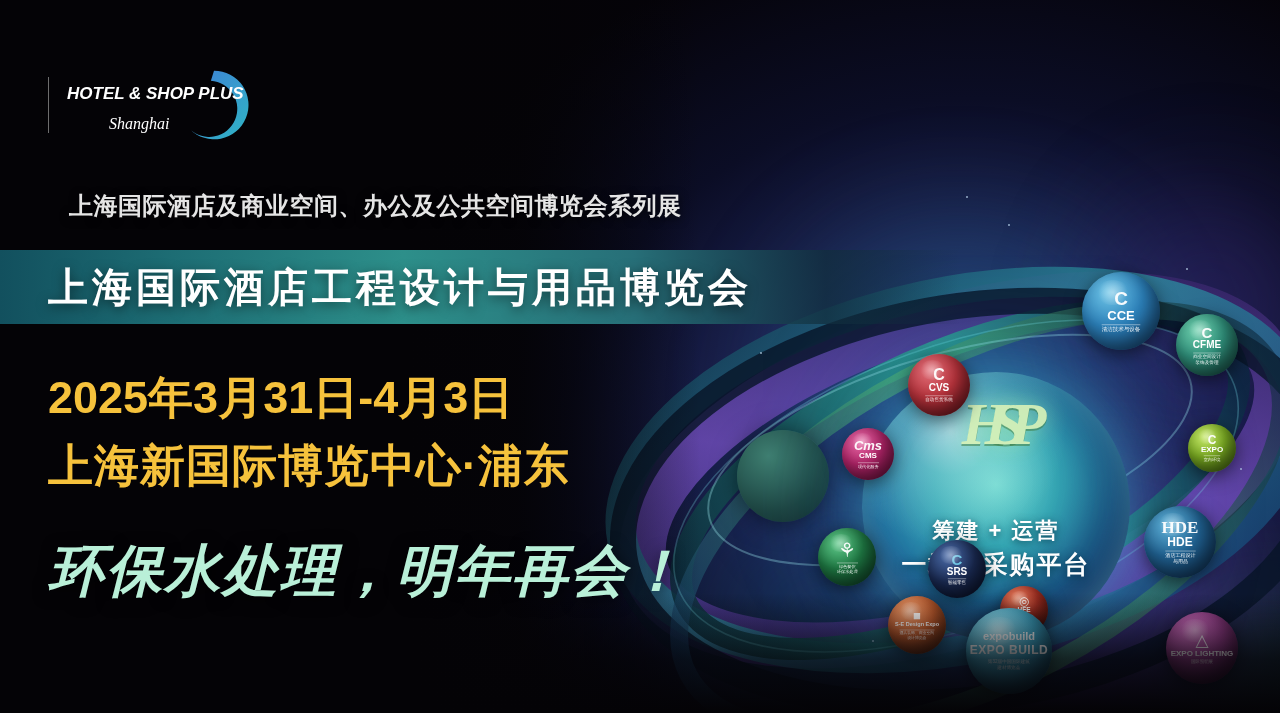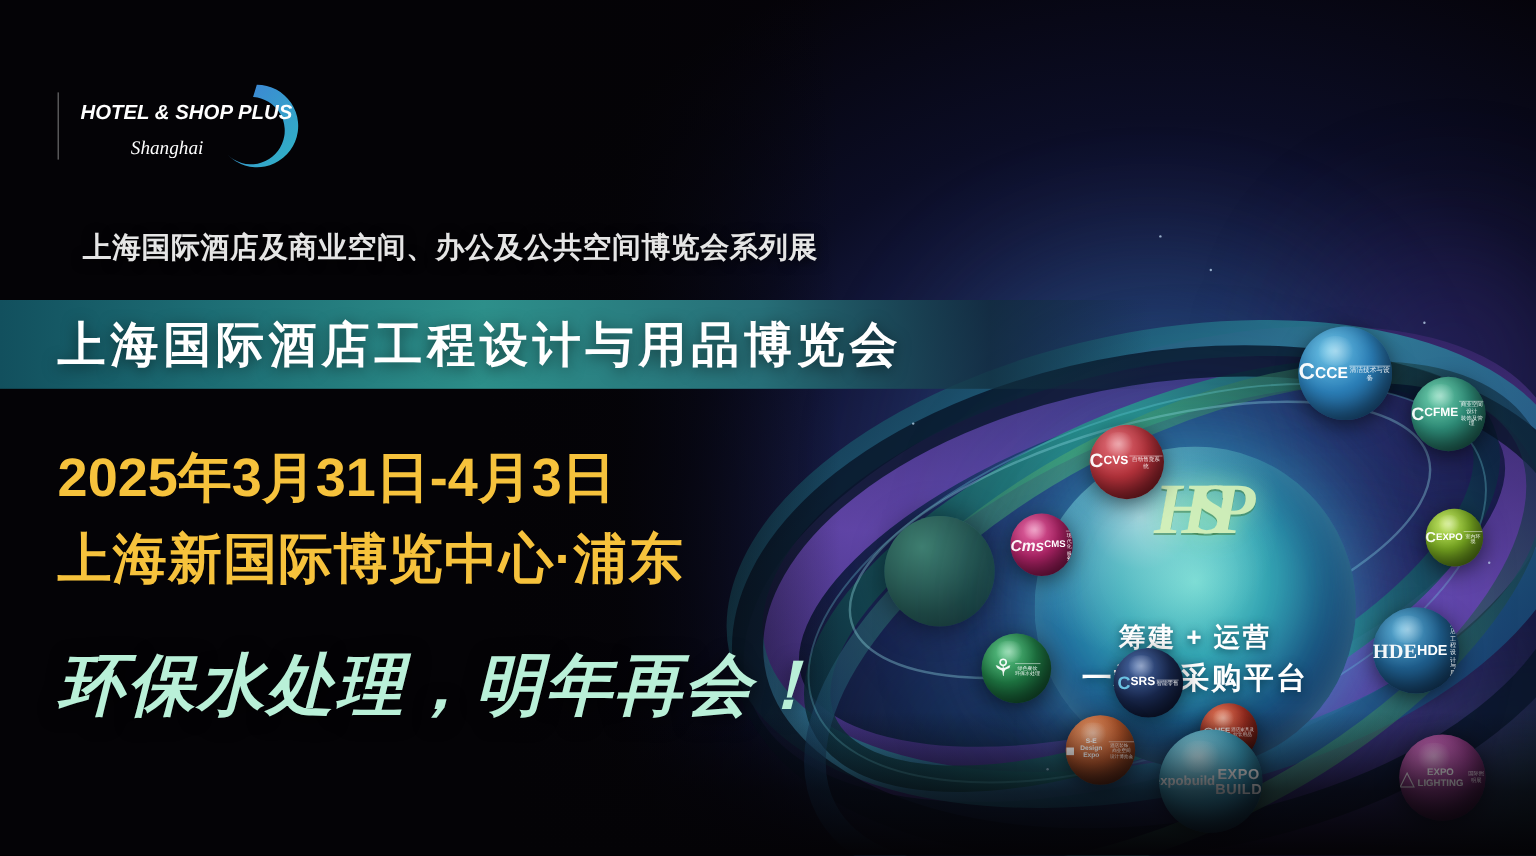--- a/index.html
+++ b/index.html
@@ -63,21 +63,21 @@
   }
   .sphere-l1,.sphere-l2{
     position:absolute;left:0;width:100%;text-align:center;color:#ffffff;font-weight:700;
     text-shadow:0 2px 8px rgba(0,40,60,.8);
   }
   .sphere-l1{top:144px;font-size:22px;letter-spacing:2px;}
   .sphere-l2{top:176px;font-size:25px;letter-spacing:2px;}
 
   
   .badge{
-    position:absolute;border-radius:50%;display:flex;
+    position:absolute;border-radius:50%;display:flex;flex-direction:column;
     align-items:center;justify-content:center;text-align:center;color:#fff;
     box-shadow:0 4px 18px rgba(0,0,0,.55), inset -6px -8px 18px rgba(0,0,0,.45);
     overflow:hidden;
   }
   .badge:after{
     content:"";position:absolute;left:18%;top:10%;width:44%;height:32%;border-radius:50%;
     background:radial-gradient(circle,rgba(255,255,255,.42),rgba(255,255,255,0) 70%);
   }
   .badge .bmark{font-weight:700;line-height:1;opacity:.95;}
   .badge .bname{font-weight:700;line-height:1.05;}

